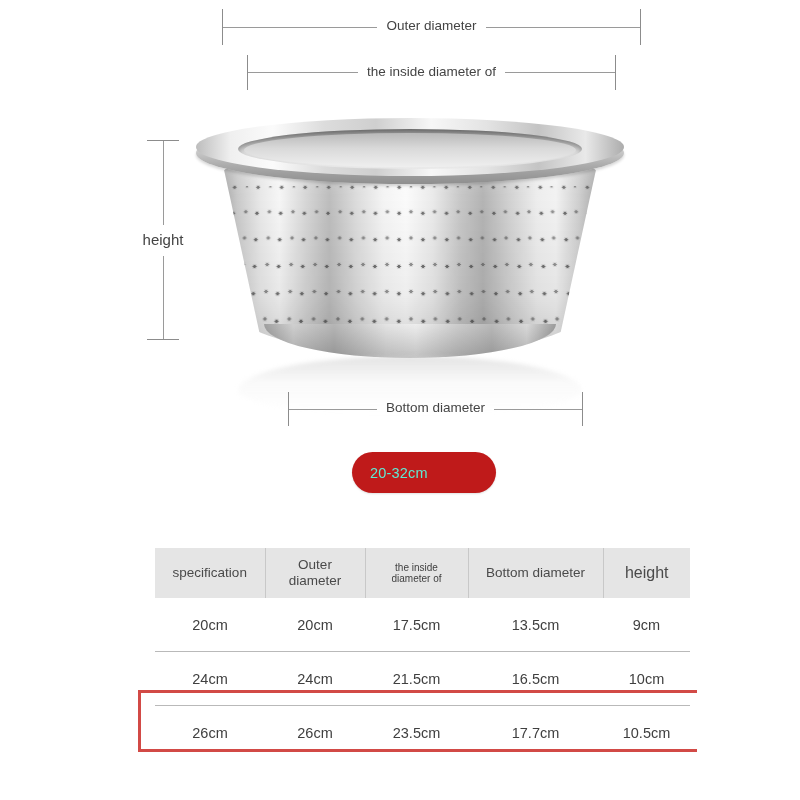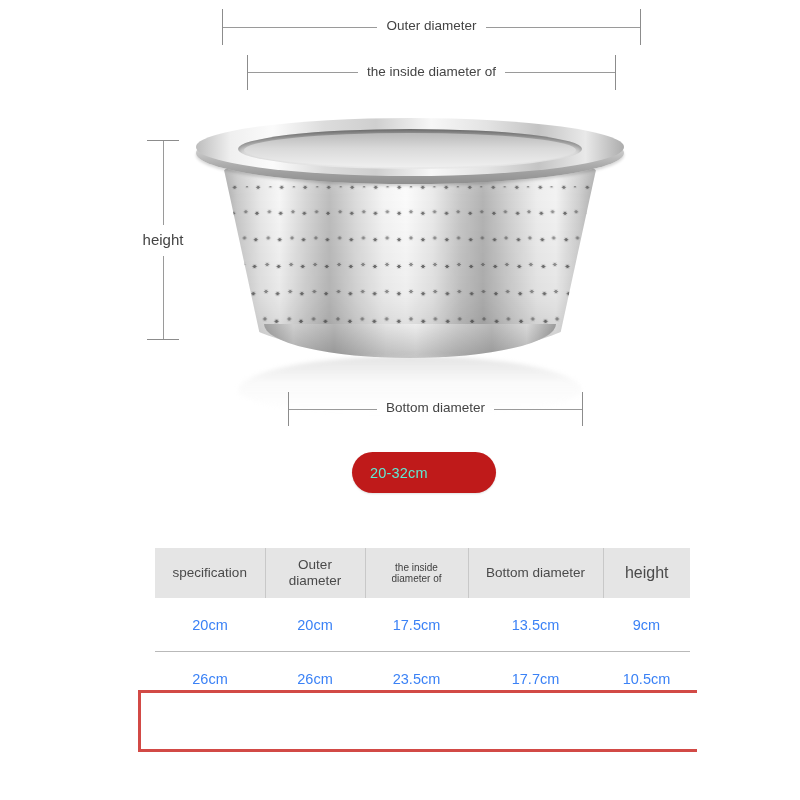--- a/index.html
+++ b/index.html
@@ -274,21 +274,21 @@
     font-size: 10px;
     color: #3f3f3f;
   }
   #spec-table thead th.big {
     font-size: 16px;
   }
   #spec-table tbody td {
     height: 51px;
     font-size: 14.5px;
     border-bottom: 1px solid #b9b9b9;
-    color: #3b82f6;
+    color: #404040;
   }
   #spec-table tbody tr:last-child td {
     border-bottom: none;
   }
   .col-spec  { width: 110px; }
   .col-outer { width: 100px; }
   .col-inner { width: 103px; }
   .col-bottom{ width: 135px; }
   .col-height{ width: 87px; }
 
@@ -381,20 +381,27 @@
   </thead>
   <tbody>
     <tr>
       <td>20cm</td>
       <td>20cm</td>
       <td>17.5cm</td>
       <td>13.5cm</td>
       <td>9cm</td>
     </tr>
     <tr>
+      <td>24cm</td>
+      <td>24cm</td>
+      <td>21.5cm</td>
+      <td>16.5cm</td>
+      <td>10cm</td>
+    </tr>
+    <tr>
       <td>26cm</td>
       <td>26cm</td>
       <td>23.5cm</td>
       <td>17.7cm</td>
       <td>10.5cm</td>
     </tr>
   </tbody>
 </table>
 
 <div id="highlight-box"></div>

